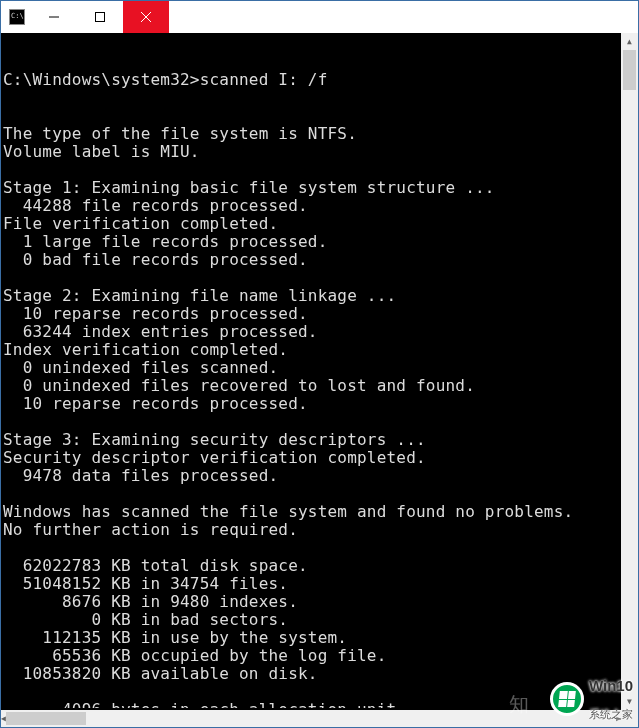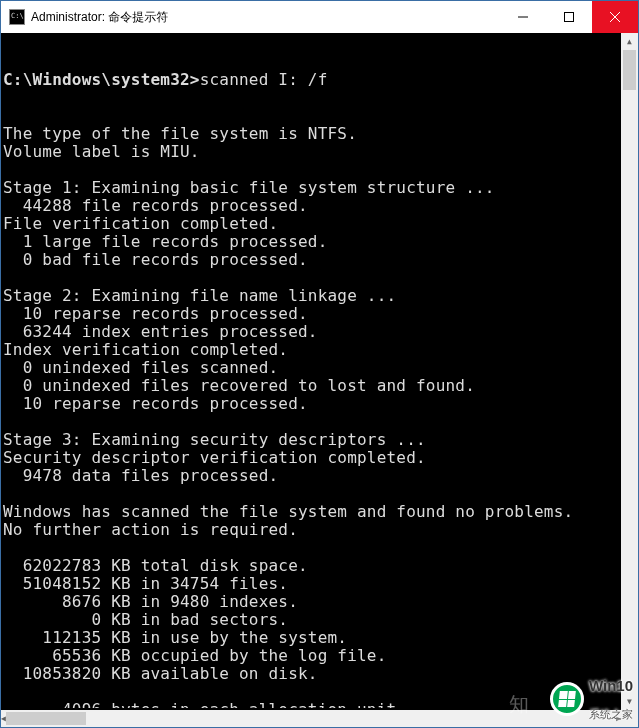--- a/index.html
+++ b/index.html
@@ -132,21 +132,21 @@
       background: #f0f0f0;
     }
     .console-content {
       position: absolute;
       top: 2px;
       left: 2px;
       right: 19px;
       bottom: 19px;
       overflow: hidden;
     }
-    .prompt-line .prompt { color: #dcdcdc; font-weight: bold; }
+    .prompt-line .prompt { color: #dcdcdc; }
     .watermark {
       position: absolute;
       right: 6px;
       bottom: 8px;
       display: flex;
       align-items: center;
       gap: 5px;
       z-index: 50;
     }
     .wm-logo {
@@ -202,21 +202,20 @@
 <div class="window">
 
   <div class="title-bar">
     <span class="title-icon">
       <svg width="16" height="16" viewBox="0 0 16 16">
         <rect x="0" y="0" width="16" height="16" fill="#000"></rect>
         <rect x="0.5" y="0.5" width="15" height="15" fill="none" stroke="#888" stroke-width="1"></rect>
         <text x="2" y="9" font-size="7" fill="#ccc" font-family="monospace">C:\</text>
       </svg>
     </span>
-    <span class="title-text">Administrator: 命令提示符</span>
     <div class="win-controls">
       <div class="win-btn">
         <svg width="10" height="10" viewBox="0 0 10 10">
             <line x1="0" y1="5" x2="10" y2="5" stroke="#000" stroke-width="1"></line>
           </svg>
       </div>
       <div class="win-btn">
         <svg width="10" height="10" viewBox="0 0 10 10">
             <rect x="0.5" y="0.5" width="9" height="9" fill="none" stroke="#000" stroke-width="1"></rect>
           </svg>

